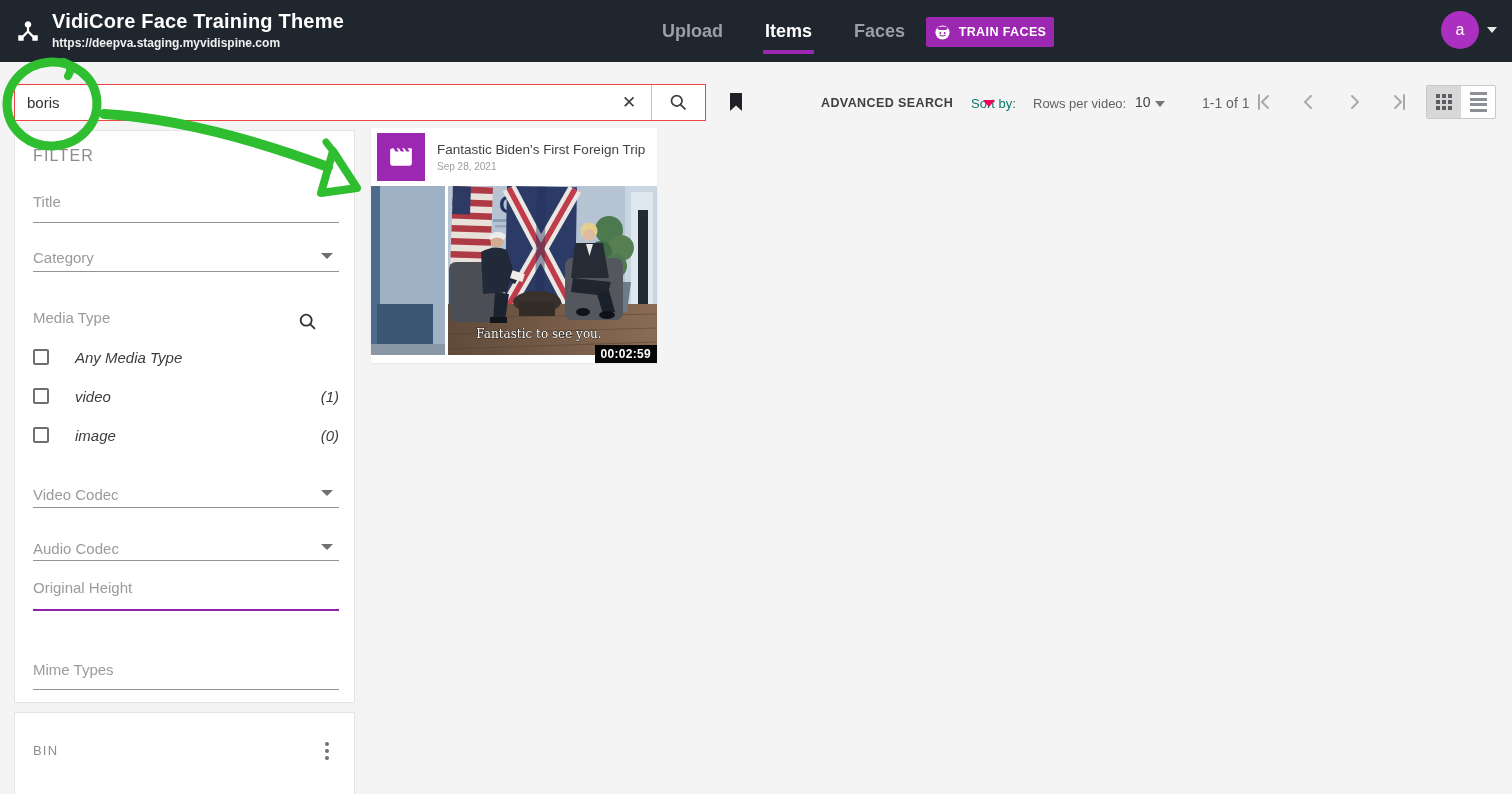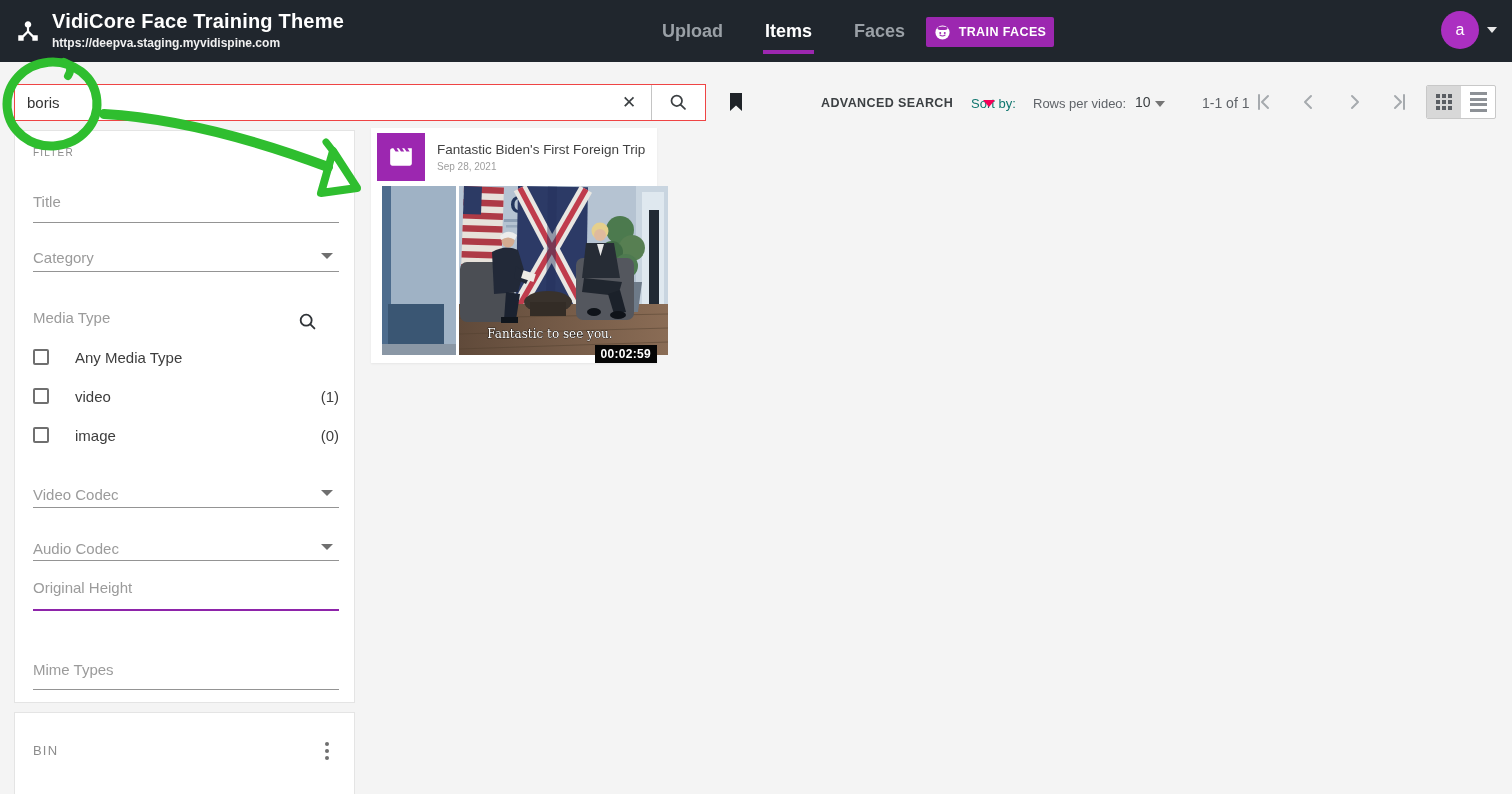--- a/index.html
+++ b/index.html
@@ -44,45 +44,45 @@
   .view-toggle { position:absolute; left:1426px; top:85px; width:70px; height:34px; border:1px solid #c8c8c8; border-radius:2px; display:flex; background:#fff; overflow:hidden; }
   .vt-cell { width:35px; display:flex; align-items:center; justify-content:center; cursor:pointer; }
   .vt-cell.active { background:#d8d8d8; }
   .grid-glyph { display:grid; grid-template-columns:repeat(3,4.5px); grid-template-rows:repeat(3,4.5px); gap:1.5px; }
   .grid-glyph i { background:#5a5e63; }
   .list-glyph { display:flex; flex-direction:column; gap:2.5px; }
   .list-glyph i { width:17px; height:3px; background:#8d9196; }
 
   
   .filter-panel { position:absolute; left:14px; top:130px; width:341px; height:573px; background:#fff; border:1px solid #e4e4e4; }
-  .panel-heading { position:absolute; left:18px; font-size:10px; color:#8c8c8c; letter-spacing:1.2px; }
+  .panel-heading { position:absolute; left:18px; font-size:16px; color:#8c8c8c; letter-spacing:1.2px; }
   .f-label { position:absolute; left:18px; font-size:15px; color:#9b9b9b; }
   .f-underline { position:absolute; left:18px; width:306px; border-bottom:1px solid #949494; }
   .f-underline.purple { border-bottom:2px solid #8e24aa; }
   .f-input { position:absolute; left:18px; width:280px; border:none; outline:none; font-size:15px; color:#333; background:transparent; font-family:"Liberation Sans",sans-serif; }
   .f-input::placeholder { color:#9b9b9b; opacity:1; }
   .sel-caret { position:absolute; left:306px; width:0; height:0; border-left:6px solid transparent; border-right:6px solid transparent; border-top:6px solid #6f6f6f; cursor:pointer; }
   .mini-search { position:absolute; left:282px; top:180px; width:22px; height:22px; cursor:pointer; }
-  .check-row { position:absolute; left:18px; width:306px; height:20px; display:flex; align-items:center; cursor:pointer; }
+  .check-row { position:absolute; left:18px; width:306px; height:20px; display:flex; align-items:center; cursor:pointer;font-style:italic; }
   .checkbox { width:16px; height:16px; border:2px solid #6f6f6f; border-radius:2px; background:#fff; }
   .check-label { margin-left:26px; font-size:15px; color:#3d3d3d; }
   .check-count { margin-left:auto; font-size:15px; color:#3d3d3d; }
 
   
   .bin-panel { position:absolute; left:14px; top:712px; width:341px; height:100px; background:#fff; border:1px solid #e4e4e4; }
   .kebab { position:absolute; left:300px; top:26px; width:24px; height:24px; display:flex; flex-direction:column; align-items:center; justify-content:center; gap:3px; cursor:pointer; background:transparent; border:none; }
   .kebab i { width:4px; height:4px; border-radius:50%; background:#6f6f6f; }
 
   
   .result-card { position:absolute; left:371px; top:128px; width:286px; height:235px; background:#fff; box-shadow:0 1px 2px rgba(0,0,0,.06); cursor:pointer; }
   .card-header { position:relative; height:58px; }
   .movie-tile { position:absolute; left:6px; top:5px; width:48px; height:48px; background:#9c27b0; display:flex; align-items:center; justify-content:center; }
   .card-title { position:absolute; left:66px; top:14px; font-size:13.5px; color:#424242; white-space:nowrap; }
   .card-date { position:absolute; left:66px; top:33px; font-size:10px; color:#9e9e9e; }
-  .thumb { position:absolute; left:0; top:58px; width:286px; height:217px; overflow:hidden;margin-left:11px; }
+  .thumb { position:absolute; left:0; top:58px; width:286px; height:217px; overflow:hidden; }
   .duration-badge { position:absolute; right:0; bottom:0; background:#060606; color:#fff; font-size:12px; font-weight:bold; padding:2px 6px; letter-spacing:.3px; }
 
   
   .annotation { position:absolute; left:0; top:0; width:1512px; height:794px; pointer-events:none; z-index:60; }
 </style>
 </head>
 <body>
 
 <div class="screen">
 

